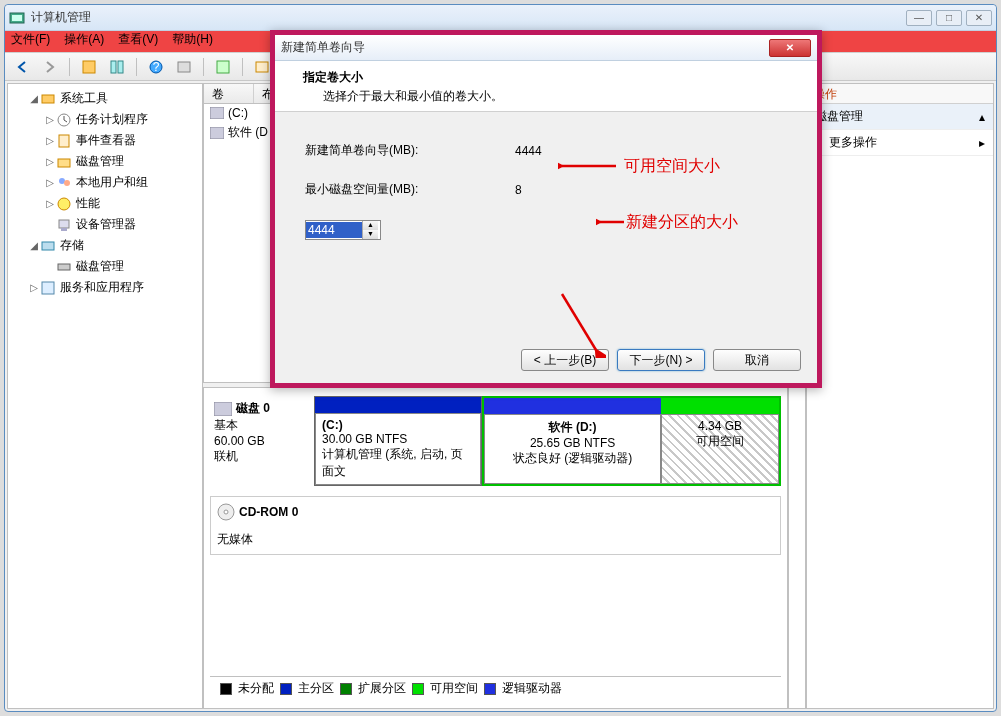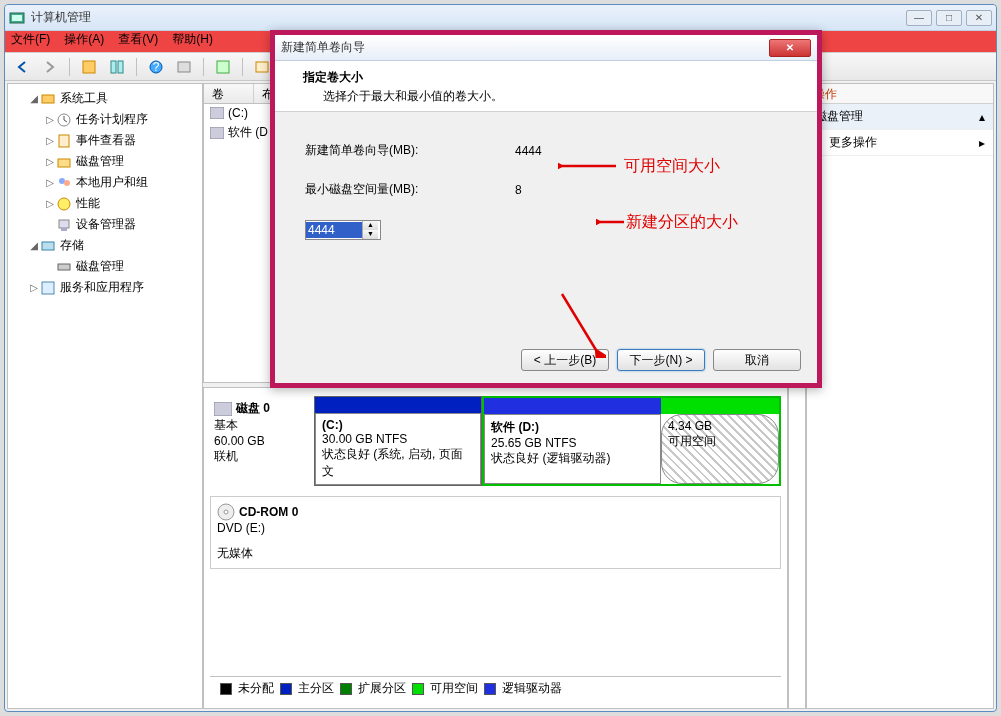--- a/index.html
+++ b/index.html
@@ -43,27 +43,27 @@
 .vol-header { height: 20px; background: linear-gradient(#f8f8f8, #eaeaea); border-bottom: 1px solid #c0c0c0; display: flex; }
 .vol-header span { padding: 2px 8px; border-right: 1px solid #d0d0d0; }
 .vol-list { flex: 0 0 auto; background: #fff; border: 1px solid #c0c0c0; height: 300px; overflow: hidden; }
 .vol-row { display: flex; align-items: center; padding: 2px 6px; gap: 4px; }
 
 
 .disk-view { background: #fff; border: 1px solid #c0c0c0; flex: 1; margin-top: 4px; padding: 8px 6px; display: flex; flex-direction: column; gap: 10px; }
 .disk-row { display: flex; gap: 0; }
 .disk-label { width: 104px; padding: 4px 4px; }
 .disk-label .dname { font-weight: bold; }
-.disk-parts { flex: 1; display: flex; border: 1px solid #888; }
+.disk-parts { flex: 1; display: flex; border: 1px solid #888; text-align: center; }
 .disk-parts.green-border { border: 2px solid #00c000; }
 .part { display: flex; flex-direction: column; }
 .part-top { height: 16px; }
 .part-body { flex: 1; border: 1px solid #888; padding: 4px 6px; background: #fff; min-height: 56px; }
 .part-body .pname { font-weight: bold; }
-.hatched { background: repeating-linear-gradient(45deg, #fff, #fff 4px, #c8c8c8 4px, #c8c8c8 6px); border-radius: 21px; }
+.hatched { background: repeating-linear-gradient(45deg, #fff, #fff 4px, #c8c8c8 4px, #c8c8c8 6px); }
 
 
 .legend { height: 24px; border-top: 1px solid #c0c0c0; background: #fff; display: flex; align-items: center; padding: 0 10px; gap: 6px; font-size: 12px;}
 .legend-sq { width: 12px; height: 12px; display: inline-block; border: 1px solid #555; }
 
 
 .dialog { position: absolute; left: 270px; top: 30px; width: 552px; height: 358px; background: #f0f0f0; border: 5px solid #be185d; box-shadow: 0 2px 10px rgba(0,0,0,0.3); z-index: 100; }
 .dialog-title { height: 26px; background: linear-gradient(#fff, #e6eef8); border-bottom: 1px solid #c0d0e0; display: flex; align-items: center; padding: 0 6px; }
 .dialog-title .dlg-txt { flex: 1; color: #333; }
 .dlg-close { width: 42px; height: 18px; background: linear-gradient(#e77, #c33); border: 1px solid #a22; border-radius: 2px; display: flex; align-items: center; justify-content: center; color: #fff; font-weight: bold; font-size: 10px; }
@@ -304,21 +304,21 @@
             <div>基本</div>
             <div>60.00 GB</div>
             <div>联机</div>
           </div>
           <div style="flex:1;display:flex">
             <div style="width:36%;border:1px solid #666">
               <div class="part-top" style="background:#0020c0"></div>
               <div class="part-body">
                 <div class="pname">(C:)</div>
                 <div>30.00 GB NTFS</div>
-                <div>状态良好 (系统, 启动, 页面文</div>
+                <div>计算机管理 (系统, 启动, 页面文</div>
               </div>
             </div>
             <div class="disk-parts green-border" style="width:64%">
               <div class="part" style="width:60%">
                 <div class="part-top" style="background:#2030e0"></div>
                 <div class="part-body">
                   <div class="pname">软件  (D:)</div>
                   <div>25.65 GB NTFS</div>
                   <div>状态良好 (逻辑驱动器)</div>
                 </div>
@@ -338,21 +338,20 @@
           <div class="disk-label" style="width:100%;border:1px solid #ccc;padding:6px">
             <div style="display:flex;align-items:center;gap:4px">
               <span>
                   <svg width="18" height="18">
                     <circle cx="9" cy="9" r="8" fill="#eee" stroke="#999"></circle>
                     <circle cx="9" cy="9" r="2" fill="#fff" stroke="#999"></circle>
                   </svg>
                 </span>
               <span class="dname">CD-ROM 0</span>
             </div>
-            <div>DVD (E:)</div>
             <div style="height:10px"></div>
             <div>无媒体</div>
           </div>
         </div>
 
         <div style="flex:1"></div>
 
         <div class="legend">
           <span class="legend-sq" style="background:#000"></span>
             <span>未分配</span>

